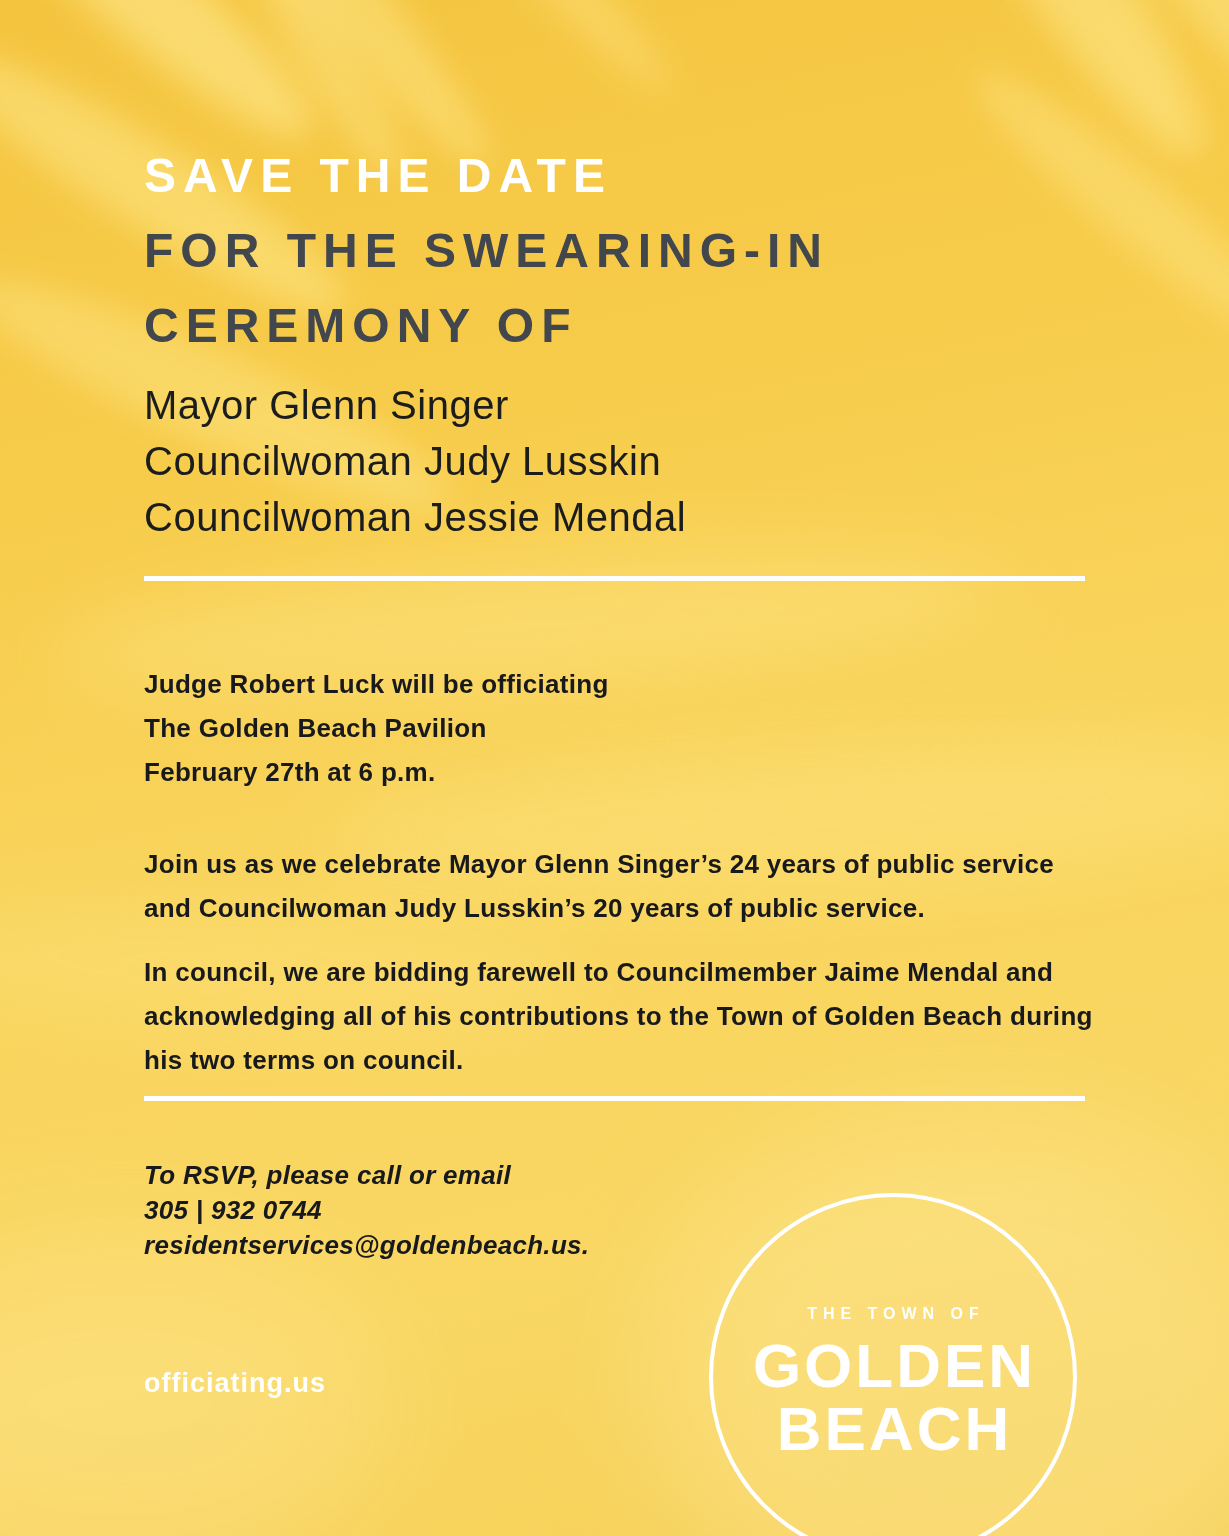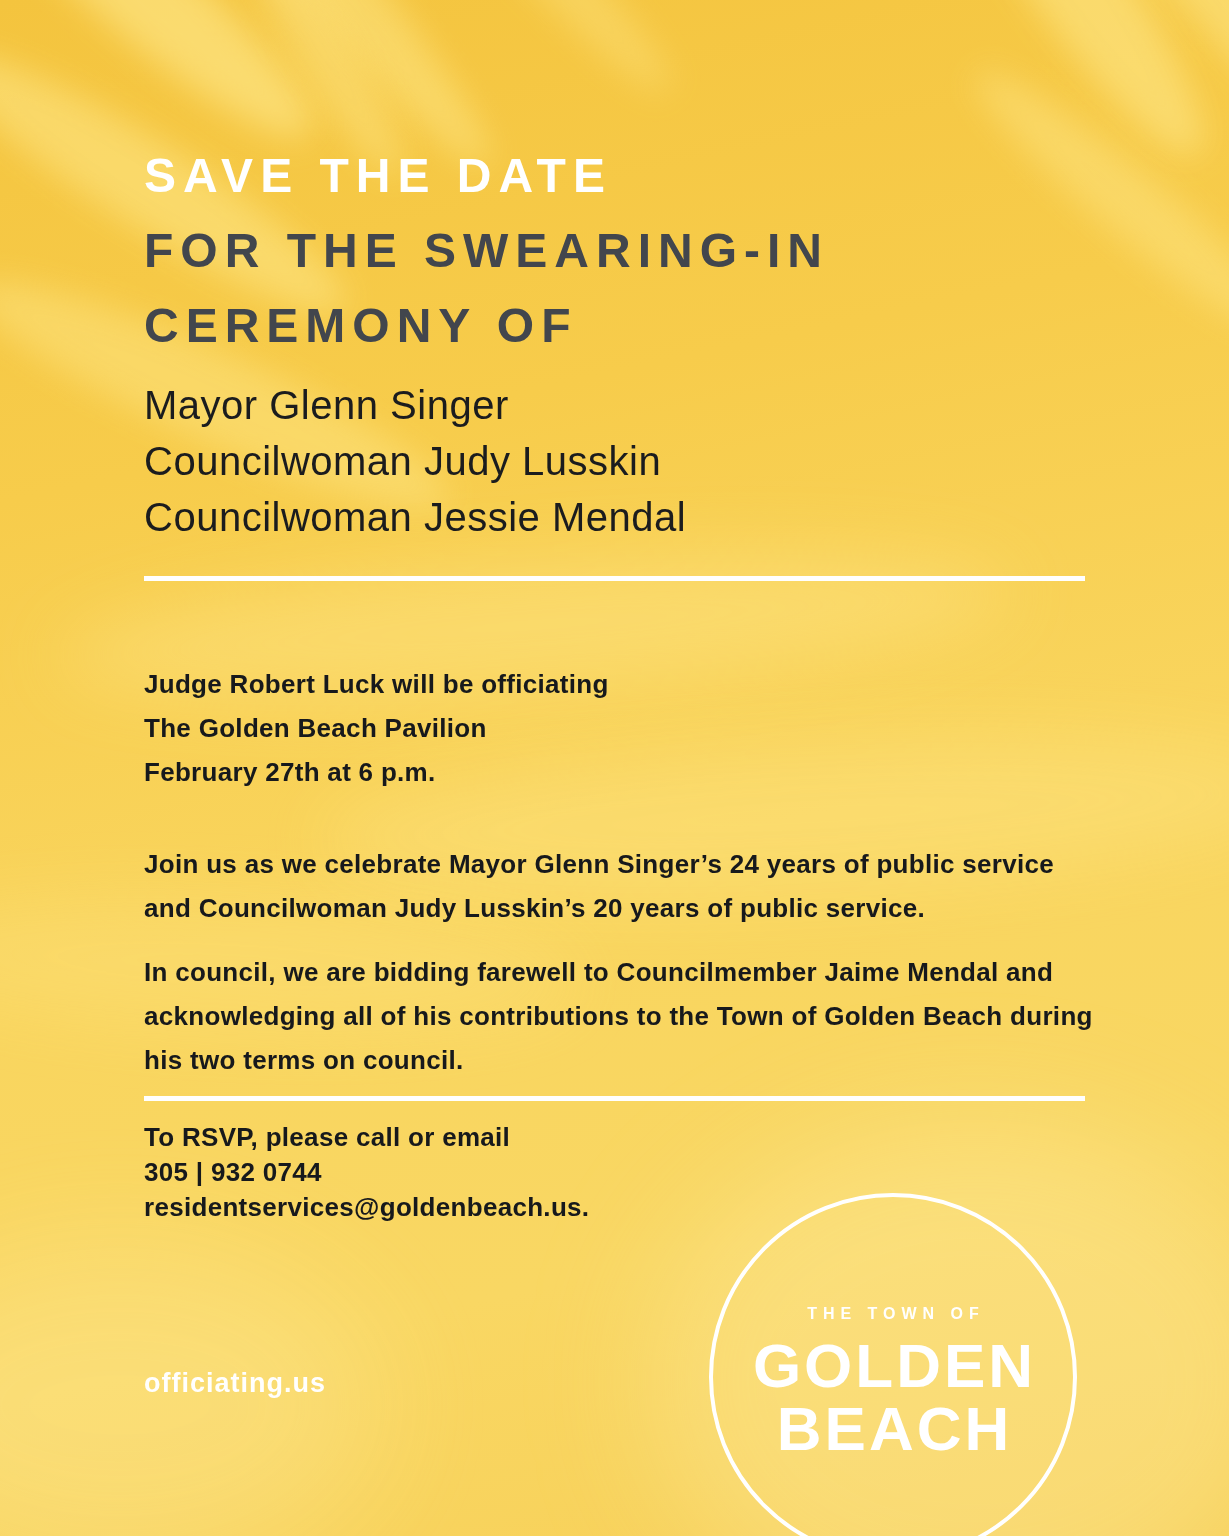--- a/index.html
+++ b/index.html
@@ -79,21 +79,21 @@
   .para-1 { top: 842px; }
   .para-2 { top: 950px; }
   .para-line {
     font-size: 26px;
     font-weight: 700;
     line-height: 44px;
     letter-spacing: 0.3px;
     white-space: nowrap;
   }
 
-  .rsvp { position: absolute; left: 144px; top: 1120px; color: #17191c; }
+  .rsvp { position: absolute; left: 144px; top: 1158px; color: #17191c; font-style: italic; }
   .rsvp-line {
     font-size: 26px;
     font-weight: 700;
     line-height: 35px;
     letter-spacing: 0.3px;
     white-space: nowrap;
   }
 
   .website {
     position: absolute;

